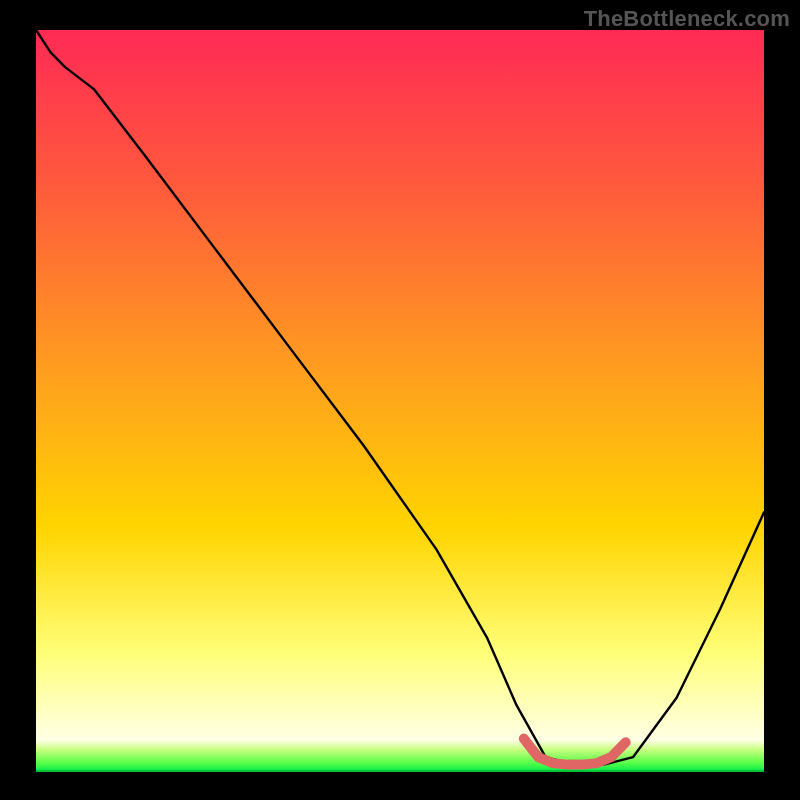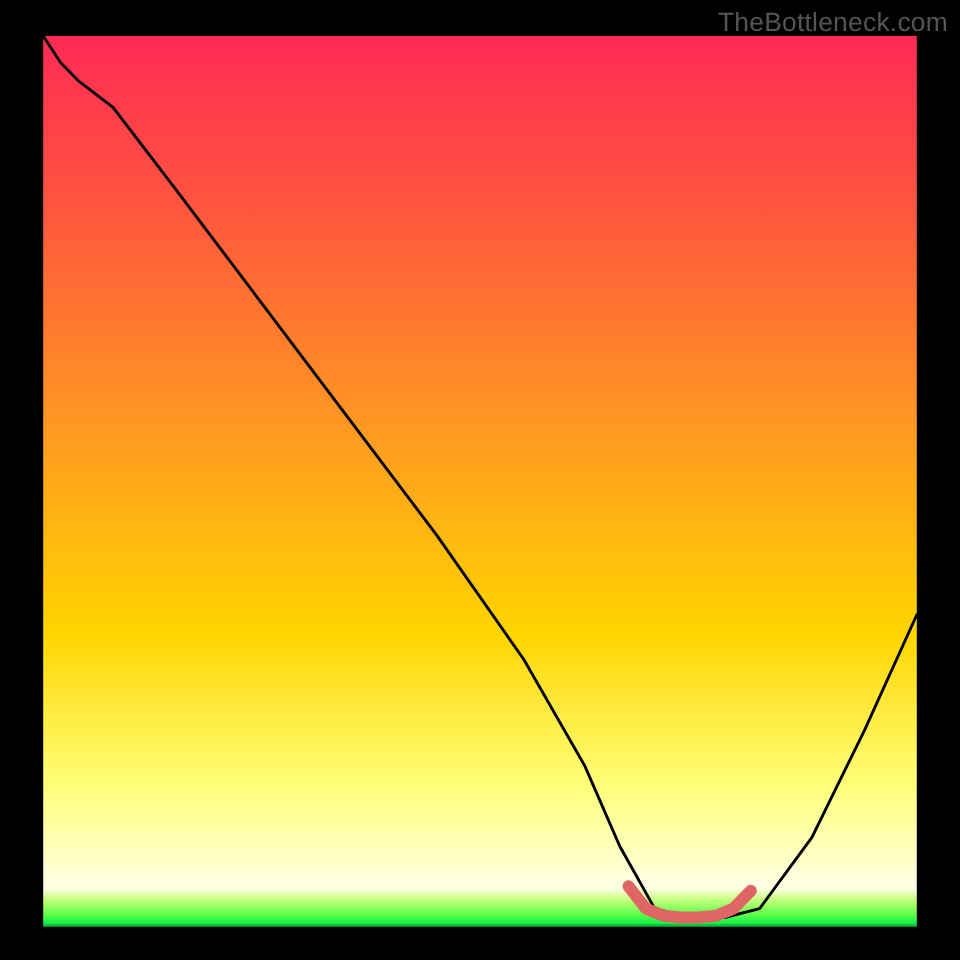--- a/index.html
+++ b/index.html
@@ -15,21 +15,21 @@
     width: 800px;
     height: 800px;
     background: #000;
   }
   .watermark {
     position: absolute;
     top: 6px;
     right: 10px;
     color: #555;
     font-size: 22px;
-    font-weight: 400;
+    font-weight: 700;
     letter-spacing: 0.2px;
     user-select: none;
     text-align: center;
   }
   svg {
     display: block;
   }
 </style>
 </head>
 <body>

